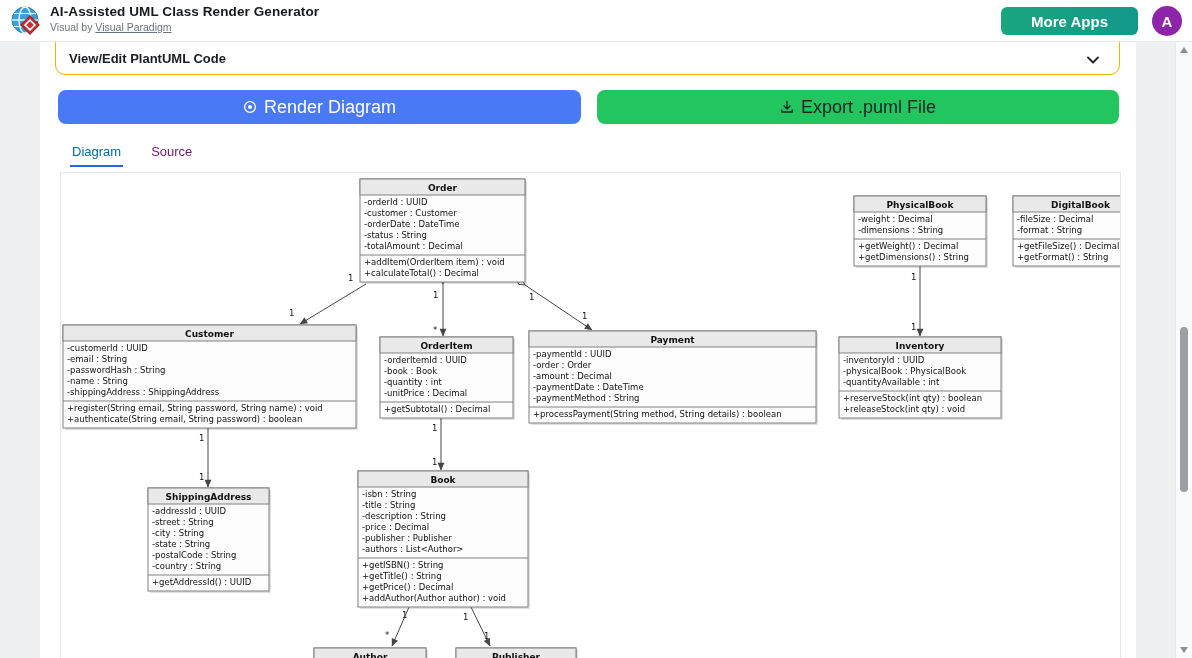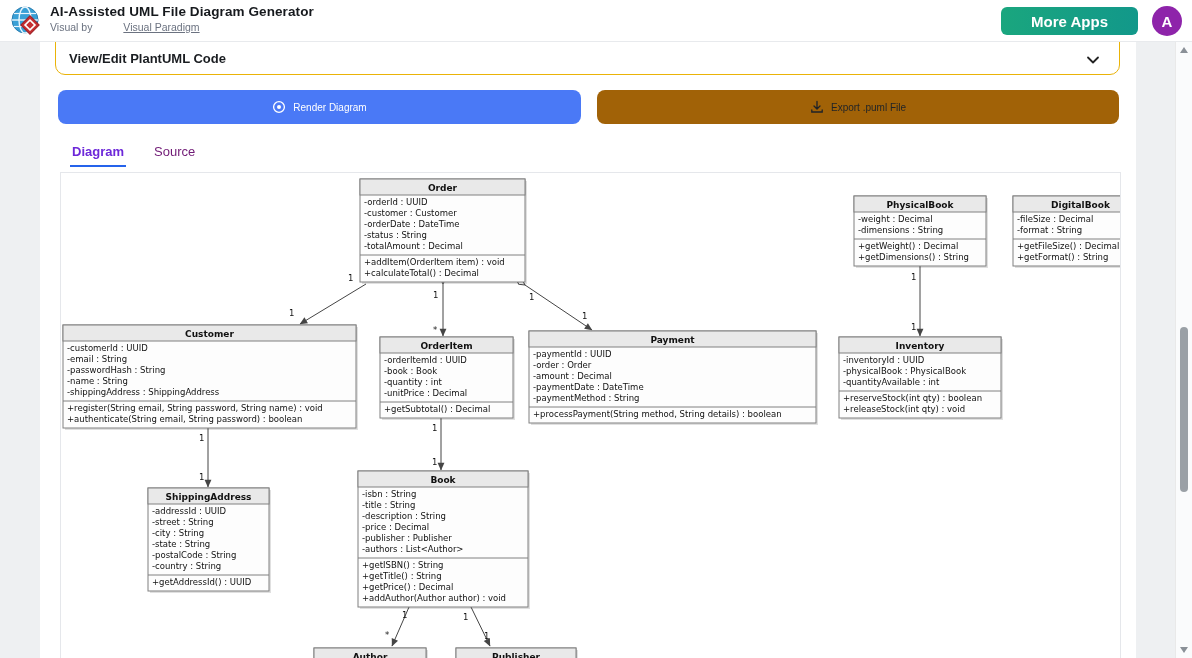--- a/index.html
+++ b/index.html
@@ -6,49 +6,49 @@
   html,body { width:1192px; height:658px; overflow:hidden; }
   body { background:#eef0f2; font-family:"Liberation Sans",sans-serif; position:relative; }
 
   
   .header { position:absolute; left:0; top:0; width:1192px; height:42px; background:#fff;
             border-bottom:1px solid #e8eaed; z-index:30; }
   .logo { position:absolute; left:10px; top:5px; width:32px; height:32px; }
   .title-block { position:absolute; left:50px; top:4px; }
   .app-title { font-size:13.5px; font-weight:bold; color:#16191d; letter-spacing:.1px; }
   .powered { font-size:10.5px; color:#6b7280; margin-top:2px; }
-  .powered a { color:#6b7280; text-decoration:underline; cursor:pointer;margin-left:28px; }
+  .powered a { color:#6b7280; text-decoration:underline; cursor:pointer; }
   .more-apps { position:absolute; right:54px; top:7px; height:28px; padding:0 30px;
                background:linear-gradient(90deg,#1aa67e,#12988a); border:none; border-radius:6px;
                color:#fff; font-size:15px; font-weight:bold; font-family:inherit; cursor:pointer;
                display:flex; align-items:center; }
   .avatar { position:absolute; right:10px; top:6px; width:30px; height:30px; border-radius:50%;
             background:#8e24aa; color:#fff; font-size:15px; font-weight:bold;
             display:flex; align-items:center; justify-content:center; cursor:pointer; }
 
   
   .content { position:absolute; left:40px; top:42px; width:1096px; height:616px;
              background:#fff; overflow:hidden; }
 
   .collapse-panel { position:absolute; left:15px; top:-16px; width:1065px; height:49px;
                     background:#fff; border:1px solid #eab308; border-radius:10px; cursor:pointer; }
   .collapse-title { position:absolute; left:13px; top:24px; font-size:13px; font-weight:bold; color:#1a1d21; }
   .collapse-chevron { position:absolute; right:18px; top:25px; width:16px; height:16px; color:#222; }
 
   .btn { position:absolute; top:48px; height:34px; border:none; border-radius:8px;
-         font-family:inherit; font-size:10px; cursor:pointer;
+         font-family:inherit; font-size:18px; cursor:pointer;
          display:flex; align-items:center; justify-content:center; gap:7px; }
   .btn-render { left:18px; width:523px; background:#4a79f6; color:#fff; }
-  .btn-export { left:557px; width:522px; background:#a16207; color:#1f2328; }
+  .btn-export { left:557px; width:522px; background:#22c55e; color:#1f2328; }
   .btn svg { display:block; }
 
   
   .tabs { position:absolute; left:30px; top:98px; display:flex; gap:26px; }
   .tab { font-size:13px; color:#701a75; padding:4px 2px 8px 2px; cursor:pointer; position:relative; }
-  .tab.active { color:#6d28d9;font-weight:bold; }
+  .tab.active { color:#0369a1; }
   .tab.active::after { content:""; position:absolute; left:0; right:0; bottom:0; height:2px; background:#2563eb; }
 
   
   .diagram-wrap { position:absolute; left:20px; top:130px; width:1061px; height:487px;
                   border:1px solid #e5e7eb; background:#fff; }
   .diagram-wrap svg text { font-family:"DejaVu Sans",sans-serif; }
   text.cls-title { font-size:9px; font-weight:bold; fill:#111; text-anchor:middle; }
   text.cls-line  { font-size:8.5px; fill:#111; }
   text.mlab      { font-size:8.5px; fill:#111; }
 
@@ -71,21 +71,21 @@
   <svg class="logo" viewBox="0 0 32 32">
     <circle cx="15" cy="15" r="13" fill="#39a0d6" stroke="#2a7db0"></circle>
     <ellipse cx="15" cy="15" rx="6" ry="13" fill="none" stroke="#eaf6fd" stroke-width="1.4"></ellipse>
     <line x1="2" y1="15" x2="28" y2="15" stroke="#eaf6fd" stroke-width="1.4"></line>
     <line x1="4" y1="8.5" x2="26" y2="8.5" stroke="#eaf6fd" stroke-width="1.2"></line>
     <line x1="4" y1="21.5" x2="26" y2="21.5" stroke="#eaf6fd" stroke-width="1.2"></line>
     <rect x="13.5" y="13.5" width="13" height="13" transform="rotate(45 20 20)" fill="#c62f32" stroke="#9e1f24"></rect>
     <rect x="16.5" y="16.5" width="7" height="7" transform="rotate(45 20 20)" fill="none" stroke="#fff" stroke-width="1.6"></rect>
   </svg>
   <div class="title-block">
-    <div class="app-title">AI-Assisted UML File Diagram Generator</div>
+    <div class="app-title">AI-Assisted UML Class Render Generator</div>
     <div class="powered">
       <span>Visual by</span>
       <a>Visual Paradigm</a>
     </div>
   </div>
   <button class="more-apps">More Apps</button>
   <div class="avatar">A</div>
 </div>
 
 <div class="content">

